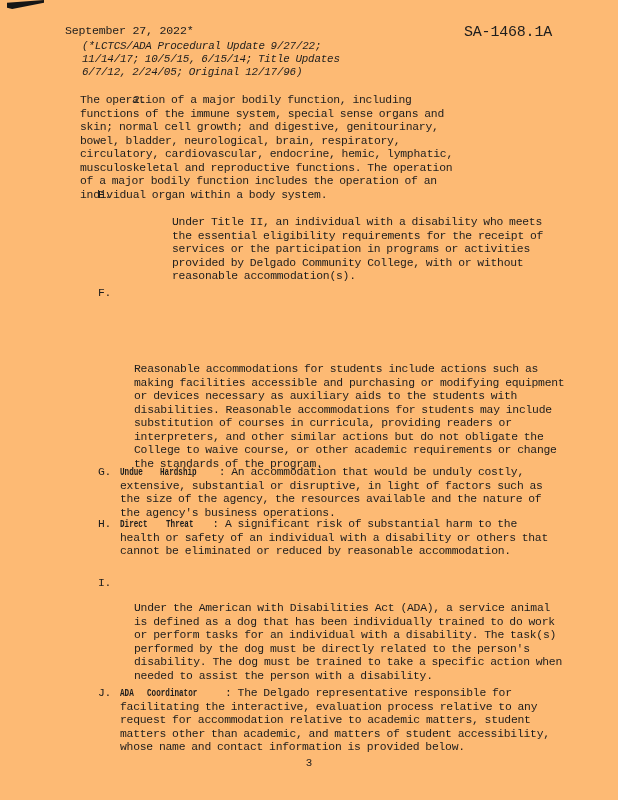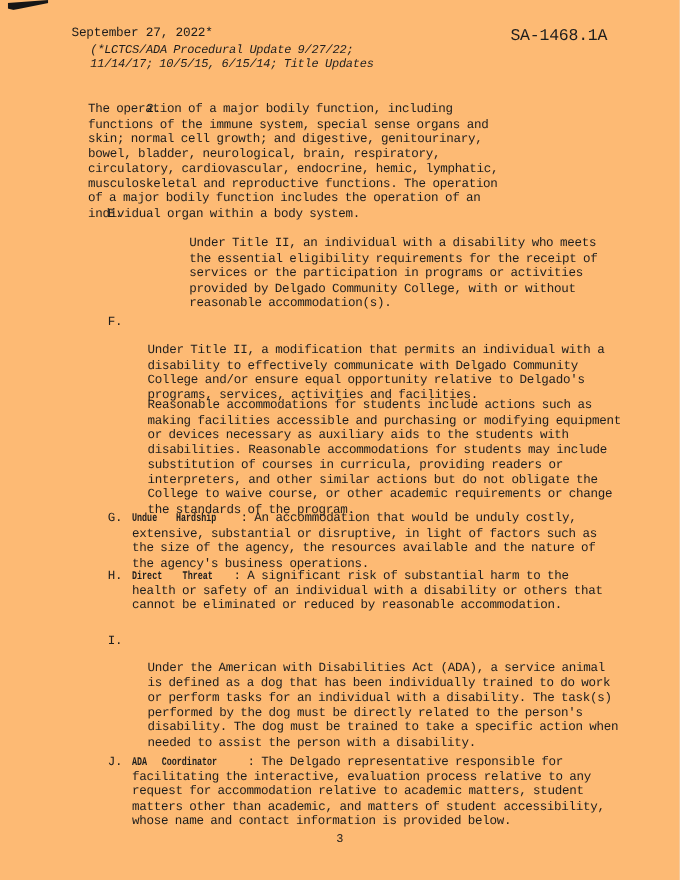--- a/index.html
+++ b/index.html
@@ -59,36 +59,36 @@
 
 <div class="page">
 
   <div class="abs corner-mark"></div>
 
   <div class="abs hdr-date">September 27, 2022*</div>
   <div class="abs hdr-num">SA-1468.1A</div>
   <div class="abs hdr-rev">
     <div>(*LCTCS/ADA Procedural Update 9/27/22;</div>
     <div>11/14/17; 10/5/15, 6/15/14; Title Updates</div>
+    <div>6/7/12, 2/24/05; Original 12/17/96)</div>
   </div>
 
   <div class="abs num-item body-text">
     <span class="num">2.</span>
     <div class="txt">The operation of a major bodily function, including functions of the immune system, special sense organs and skin; normal cell growth; and digestive, genitourinary, bowel, bladder, neurological, brain, respiratory, circulatory, cardiovascular, endocrine, hemic, lymphatic, musculoskeletal and reproductive functions. The operation of a major bodily function includes the operation of an individual organ within a body system.</div>
   </div>
 
   <div class="abs sec-head body-text" style="top:189px">
     <span class="lbl">E.</span>
   </div>
   <div class="abs para body-text" style="top:216px;left:172px;width:392px">Under Title II, an individual with a disability who meets the essential eligibility requirements for the receipt of services or the participation in programs or activities provided by Delgado Community College, with or without reasonable accommodation(s).</div>
 
   <div class="abs sec-head body-text" style="top:287px">
     <span class="lbl">F.</span>
   </div>
-  <div class="abs para body-text" style="top:313px;left:134px;width:432px">Under Title II, a modification that permits an individual with a disability to effectively communicate with Delgado Community College and/or ensure equal opportunity relative to Delgado's programs, services, activities and facilities.</div>
   <div class="abs para body-text" style="top:363px;left:134px;width:434px">Reasonable accommodations for students include actions such as making facilities accessible and purchasing or modifying equipment or devices necessary as auxiliary aids to the students with disabilities. Reasonable accommodations for students may include substitution of courses in curricula, providing readers or interpreters, and other similar actions but do not obligate the College to waive course, or other academic requirements or change the standards of the program.</div>
 
   <div class="abs hang body-text" style="top:466px">
     <span class="lbl">G.</span>
     <div class="hang-body"><span class="term">Undue</span><span class="term">Hardship</span><span>: An accommodation that would be unduly costly, extensive, substantial or disruptive, in light of factors such as the size of the agency, the resources available and the nature of the agency's business operations.</span></div>
   </div>
 
   <div class="abs hang body-text" style="top:518px">
     <span class="lbl">H.</span>
     <div class="hang-body"><span class="term">Direct</span><span class="term">Threat</span><span>: A significant risk of substantial harm to the health or safety of an individual with a disability or others that cannot be eliminated or reduced by reasonable accommodation.</span></div>

